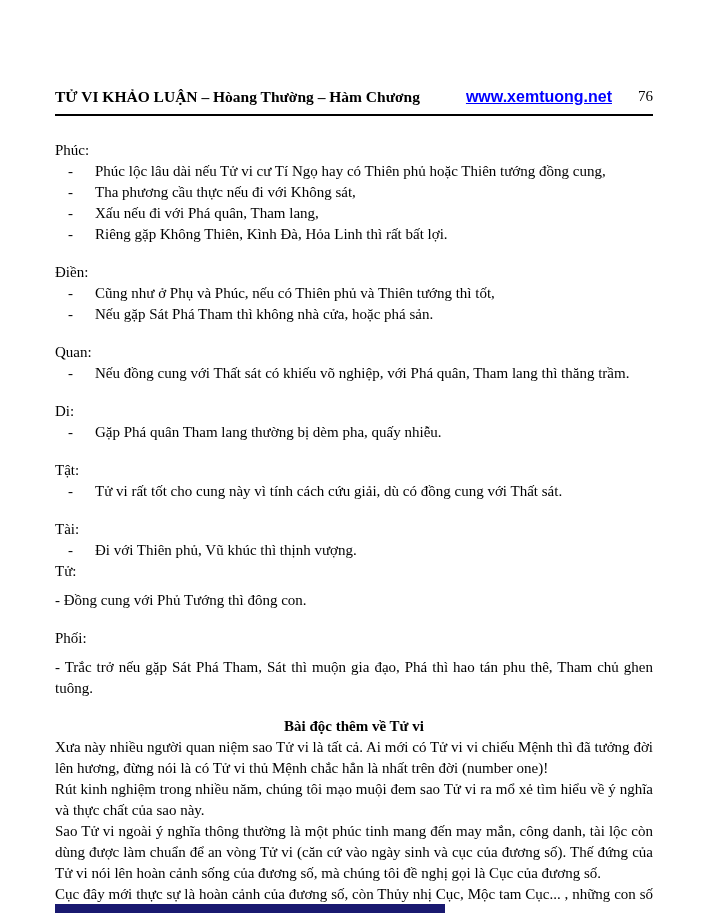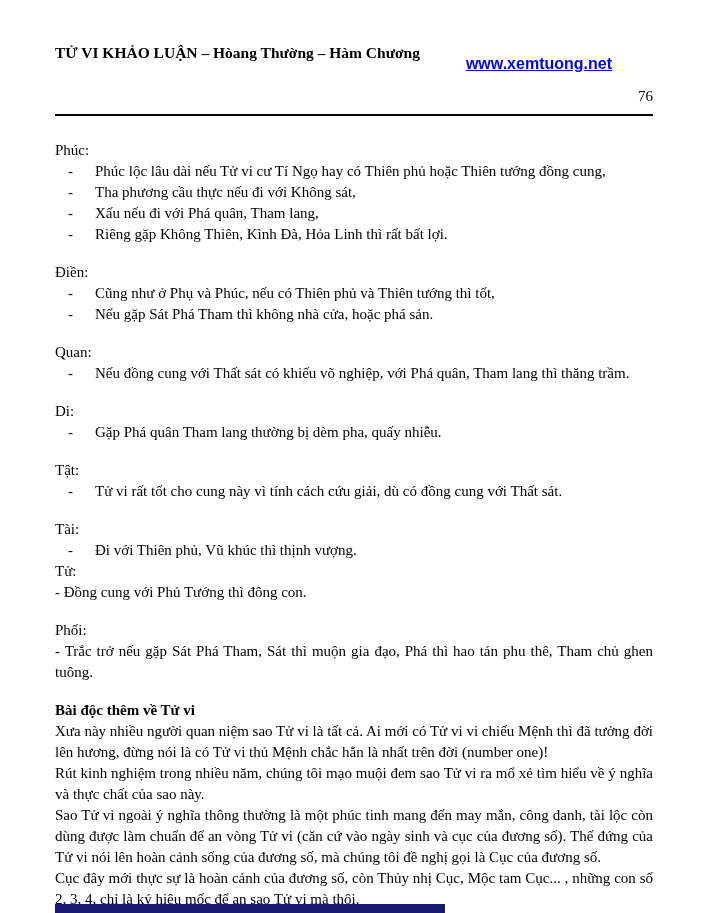--- a/index.html
+++ b/index.html
@@ -13,21 +13,21 @@
     line-height: 21px;
     color: #000000;
     overflow: hidden;
   }
   .page {
     padding: 42px 52px 0 55px;
   }
   
   .header {
     display: flex;
-    align-items: flex-start;
+    align-items: flex-end;
     white-space: nowrap;
   }
   .header-title {
     flex: 1;
     font-weight: bold;
     font-size: 15.5px;
   }
   .header-link {
     font-family: "Liberation Sans", sans-serif;
     font-weight: bold;
@@ -62,24 +62,25 @@
   .bullet .marker {
     flex: none;
     width: 27px;
   }
   .bullet .btext {
     flex: 1;
     text-align: justify;
   }
   .plain-line {
     text-align: justify;
+    margin-top: 8px;
   }
   
   .article { margin-top: 17px; }
-  .article-heading { font-weight: bold; }
+  .article-heading { font-weight: bold; text-align: center; }
   .article p {
     text-align: justify;
   }
   
   .bottom-partial-bar {
     position: absolute;
     left: 55px;
     bottom: 0;
     width: 390px;
     height: 9px;

